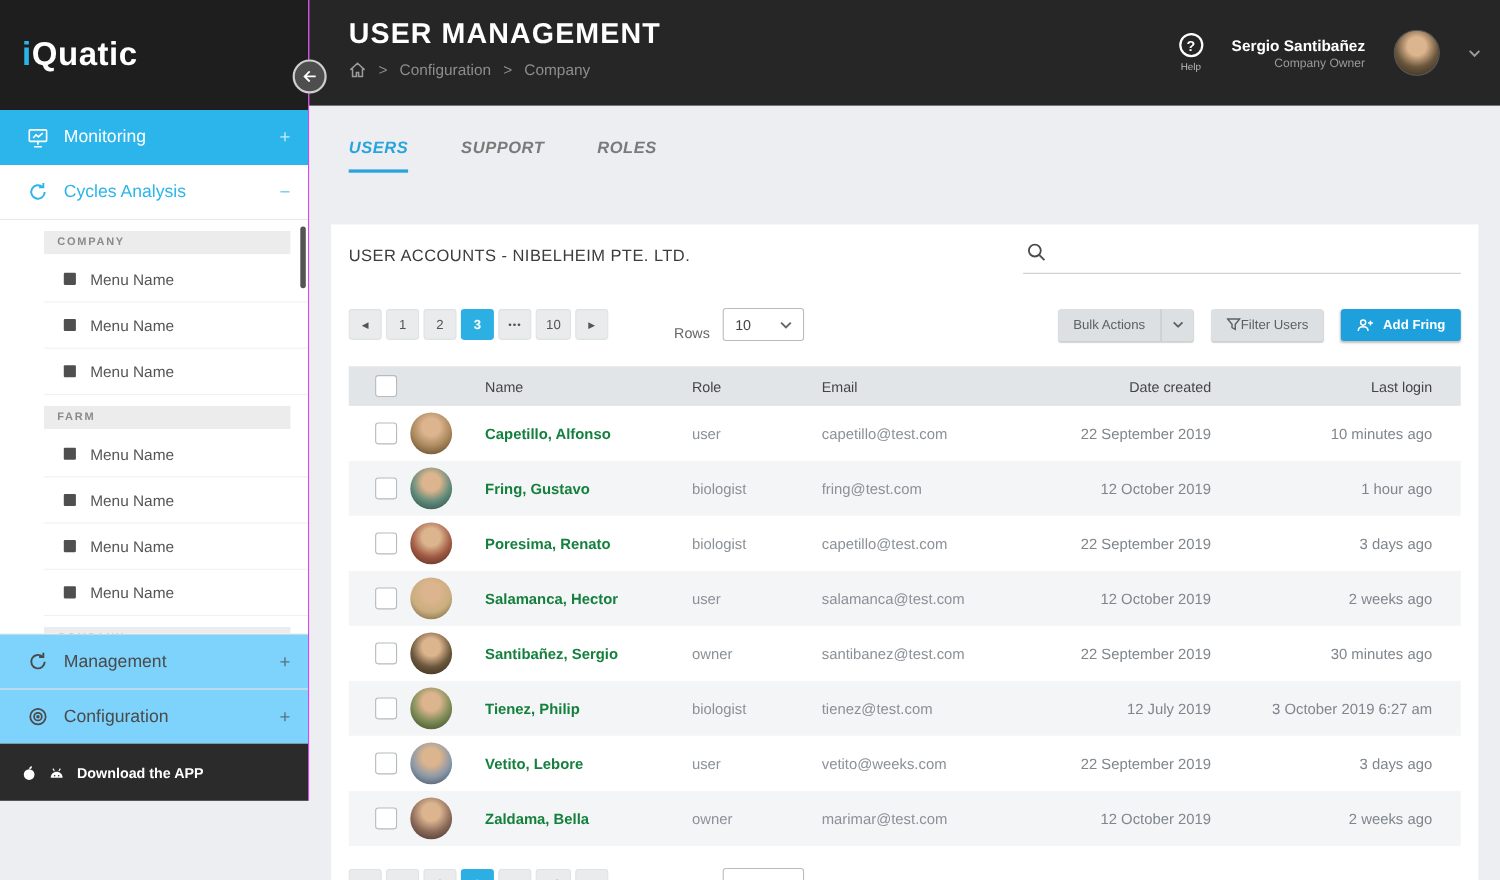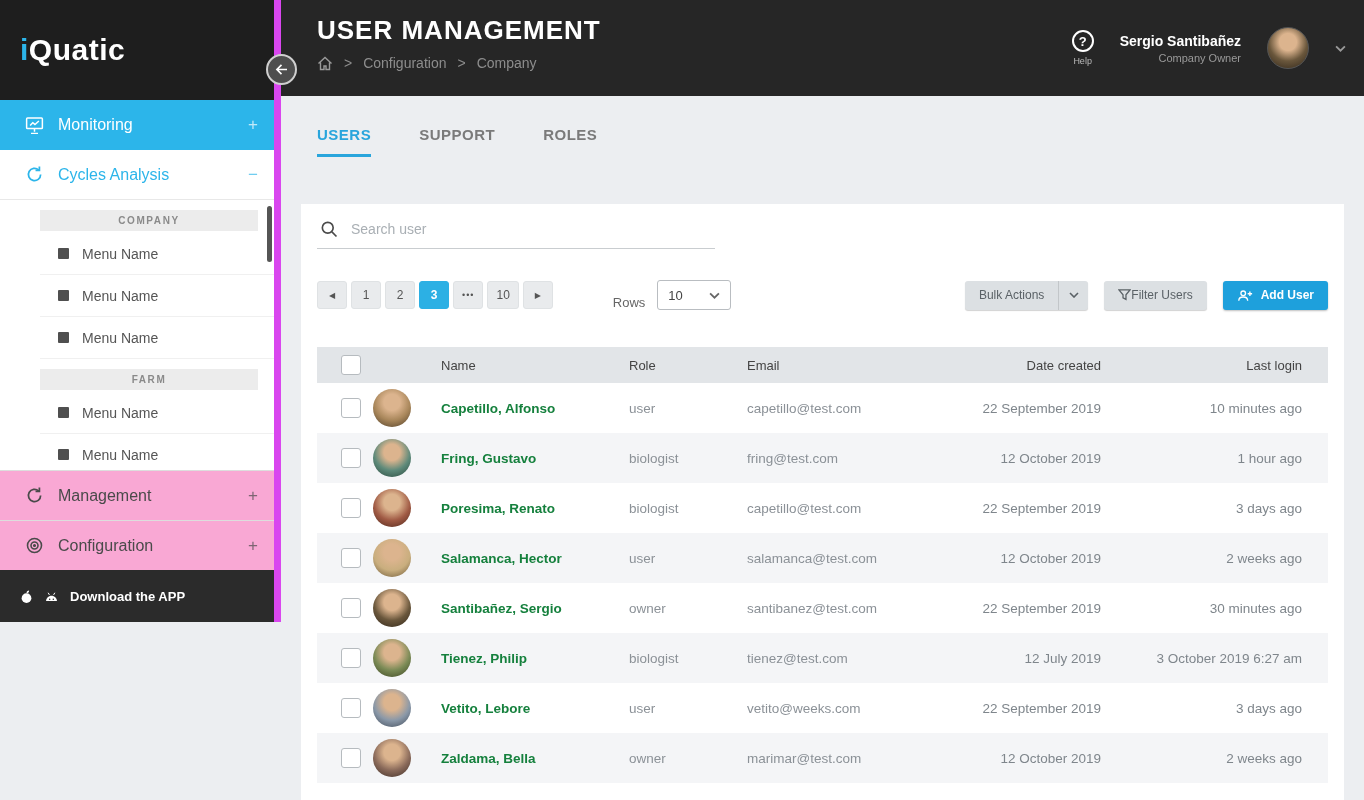--- a/index.html
+++ b/index.html
@@ -1,30 +1,30 @@
 <!DOCTYPE html>
 <html><head>
 <meta charset="utf-8">
 <style>
   * { box-sizing: border-box; margin: 0; padding: 0; }
   html,body { width:1364px; height:800px; overflow:hidden; }
   body { font-family:"Liberation Sans", sans-serif; background:#ECEEF1; position:relative; }
   svg { display:block; }
 
   
-  .sidebar { position:absolute; left:0; top:0; width:281px; height:622px; background:#fff;
-             display:flex; flex-direction:column; border-right:7px solid #d946ef; z-index:5;text-align:center; }
+  .sidebar { position:absolute; left:0; top:0; width:281px; height:728px; background:#fff;
+             display:flex; flex-direction:column; border-right:1px solid #d946ef; z-index:5; }
   .logo-area { height:100px; background:#1E1E1E; display:flex; align-items:center; padding-left:20px; flex:0 0 auto; }
   .logo { font-size:30px; font-weight:bold; color:#fff; letter-spacing:.5px; }
   .logo .i { color:#2CB5EA; }
   .nav-row { height:50px; flex:0 0 auto; display:flex; align-items:center; padding:0 16px 0 24px; gap:13px;
              font-size:16px; cursor:pointer; }
   .nav-monitoring { background:#2CB5EA; color:#fff; }
   .nav-cycles { background:#fff; color:#2CB5EA; border-bottom:1px solid #E8E8E8; }
-  .nav-dark { background:#f9a8d4; color:#4A4A4A; border-top:1px solid #DDD; height:50px; }
+  .nav-dark { background:#7dd3fc; color:#4A4A4A; border-top:1px solid #DDD; height:50px; }
   .nav-expand { margin-left:auto; font-size:17px; opacity:.7; }
   .submenu { flex:1 1 auto; overflow:hidden; position:relative; background:#fff; padding-left:40px; }
   .sm-header { margin:10px 16px 2px 0; background:#ECECEC; color:#8A8A8A; font-size:10px; font-weight:bold;
                letter-spacing:1.6px; padding:5px 12px; }
   .sm-item { display:flex; align-items:center; gap:13px; height:42px; padding-left:18px; color:#555;
              font-size:14px; border-bottom:1px solid #F0F0F0; cursor:pointer; }
   .sm-bullet { width:11px; height:11px; background:#4F4F4F; border-radius:1px; flex:0 0 auto; }
   .sm-scrollbar { position:absolute; right:2px; top:6px; width:5px; height:56px; background:#555; border-radius:3px; }
   .app-footer { flex:0 0 52px; background:#2B2B2B; color:#fff; display:flex; align-items:center; gap:11px;
                 padding-left:20px; font-size:13px; font-weight:bold; }
@@ -45,21 +45,21 @@
                  font-weight:bold; display:flex; align-items:center; justify-content:center; }
   .help-label { font-size:9px; color:#BBB; }
   .user-block { text-align:right; cursor:pointer; }
   .user-name { color:#fff; font-size:14px; font-weight:bold; }
   .user-role { color:#9A9A9A; font-size:11px; margin-top:3px; }
   .avatar-lg { width:42px; height:42px; border-radius:50%; border:1px solid #555; cursor:pointer; }
 
   
   .tabs { display:flex; gap:48px; padding:30px 0 0 36px; }
   .tab { font-size:15px; font-weight:bold; letter-spacing:.5px; color:#7A7A7A; padding-bottom:11px;
-         cursor:pointer; border-bottom:3px solid transparent; }
+         cursor:pointer; border-bottom:3px solid transparent;font-style:italic; }
   .tab.active { color:#29A5DC; border-bottom-color:#29A5DC; }
 
   
   .card { margin:47px 20px 0; background:#fff; padding:0 16px 30px; }
   .card-header { height:56px; display:flex; align-items:center; justify-content:space-between; }
   .card-title { font-size:15px; color:#3C3C3C; letter-spacing:.4px; }
   .search-box { display:flex; align-items:center; gap:12px; width:398px; border-bottom:1px solid #C9CDD0;
                 padding:4px 2px 9px; }
   .search-box input { border:0; outline:0; flex:1; font-size:14px; color:#555; font-family:inherit; background:transparent; }
   .search-box input::placeholder { color:#A9AFB4; }
@@ -81,21 +81,21 @@
   .btn { height:29px; border-radius:3px; display:flex; align-items:center; font-size:12px; cursor:pointer; }
   .btn-gray { background:#DCE0E3; color:#5A6166; box-shadow:0 1px 1px rgba(0,0,0,.18); }
   .split .main-seg { padding:0 14px; height:100%; display:flex; align-items:center; }
   .split .dd-seg { width:30px; height:100%; display:flex; align-items:center; justify-content:center;
                    border-left:1px solid #C2C6C9; }
   .btn-filter { padding:0 14px; gap:0; }
   .btn-primary { background:#1EA0DC; color:#fff; padding:0 14px; gap:8px; font-weight:bold;
                  box-shadow:0 1px 2px rgba(0,0,0,.25); }
 
   
-  .table { margin-top:37px; }
+  .table { margin-top:23px; }
   .thead { display:flex; align-items:center; background:#E2E5E8; height:36px; font-size:13px; color:#444; }
   .trow { display:flex; align-items:center; height:50px; font-size:13.5px; background:#fff; }
   .trow.alt { background:#F4F5F7; }
   .col-check { flex:0 0 56px; padding-left:24px; }
   .cb { display:block; width:20px; height:20px; background:#fff; border:1px solid #B6BBBF; border-radius:3px; cursor:pointer; }
   .col-avatar { flex:0 0 60px; }
   .avatar-sm { width:38px; height:38px; border-radius:50%; }
   .col-name { flex:0 0 196px; padding-left:8px; }
   .trow .col-name { color:#15803d; font-weight:bold; cursor:pointer; }
   .col-role { flex:0 0 118px; }
@@ -260,28 +260,28 @@
   </div>
 
   <div class="tabs">
     <div class="tab active">USERS</div>
     <div class="tab">SUPPORT</div>
     <div class="tab">ROLES</div>
   </div>
 
   <div class="card">
     <div class="card-header">
+      <div class="card-title">USER ACCOUNTS - NIBELHEIM PTE. LTD.</div>
       <div class="search-box">
         <span>
           <svg viewBox="0 0 24 24" width="20" height="20" fill="none" stroke="#4A4A4A" stroke-width="2">
               <circle cx="10.5" cy="10.5" r="6.5"></circle>
               <path d="M15.5 15.5L21 21"></path>
             </svg>
         </span>
-        <input type="text" placeholder="Search user" style="">
       </div>
     </div>
 
     <div class="toolbar">
       <div class="pager">
           <div class="pg-btn arrow">◀</div>
           <div class="pg-btn">1</div>
           <div class="pg-btn">2</div>
           <div class="pg-btn active">3</div>
           <div class="pg-btn dots">•••</div>
@@ -311,21 +311,21 @@
               <path d="M1 1h12L8.6 6.2v5L5.4 9.6V6.2z"></path>
             </svg>
           <span>Filter Users</span>
         </div>
         <div class="btn btn-primary">
           <svg viewBox="0 0 18 14" width="16" height="13" fill="none" stroke="#fff" stroke-width="1.5">
               <circle cx="7" cy="4.5" r="2.6"></circle>
               <path d="M2 13c0-2.8 2.2-4.3 5-4.3s5 1.5 5 4.3"></path>
               <path d="M14.5 2.5v5M12 5h5"></path>
             </svg>
-          <span>Add User</span>
+          <span>Add Fring</span>
         </div>
       </div>
     </div>
 
     <div class="table">
       <div class="thead">
         <div class="col-check">
             <span class="cb"></span>
           </div>
         <div class="col-avatar"></div>

